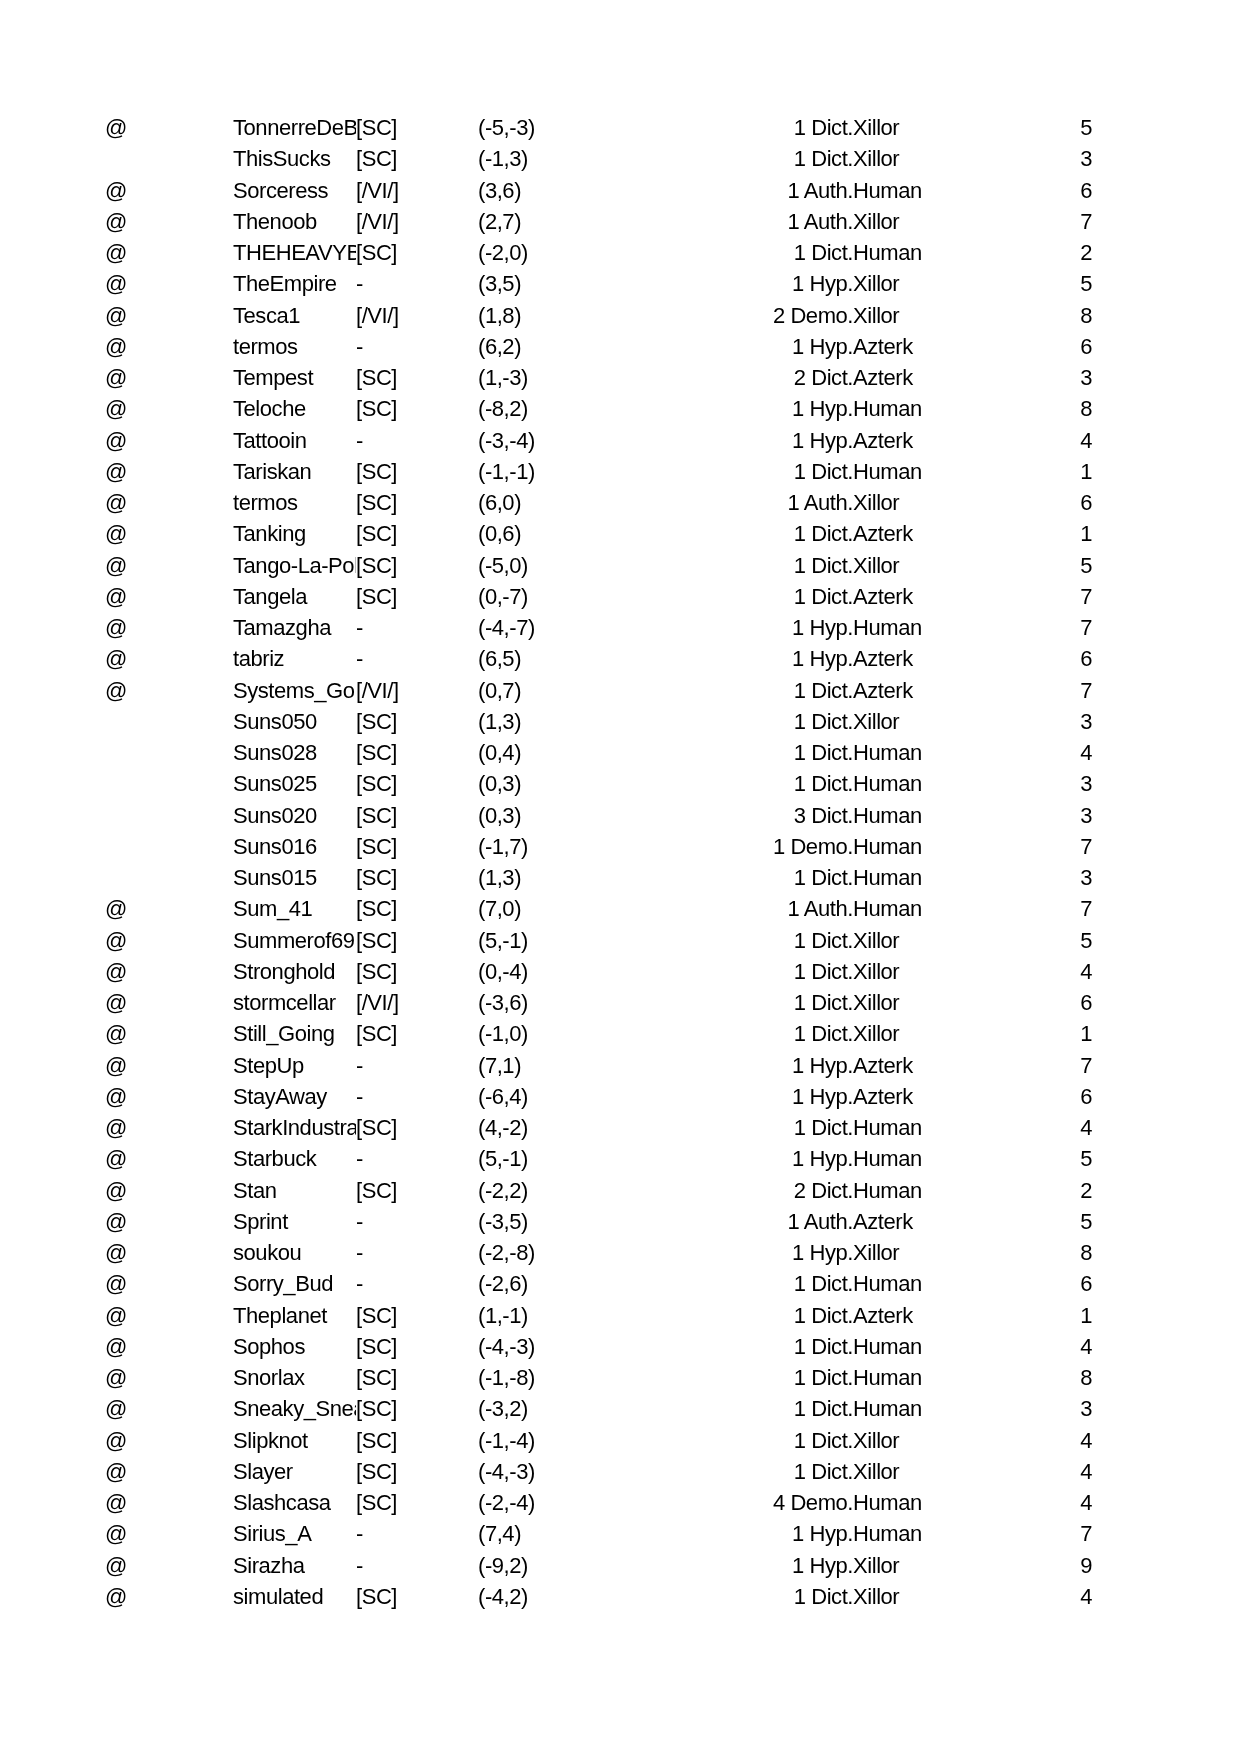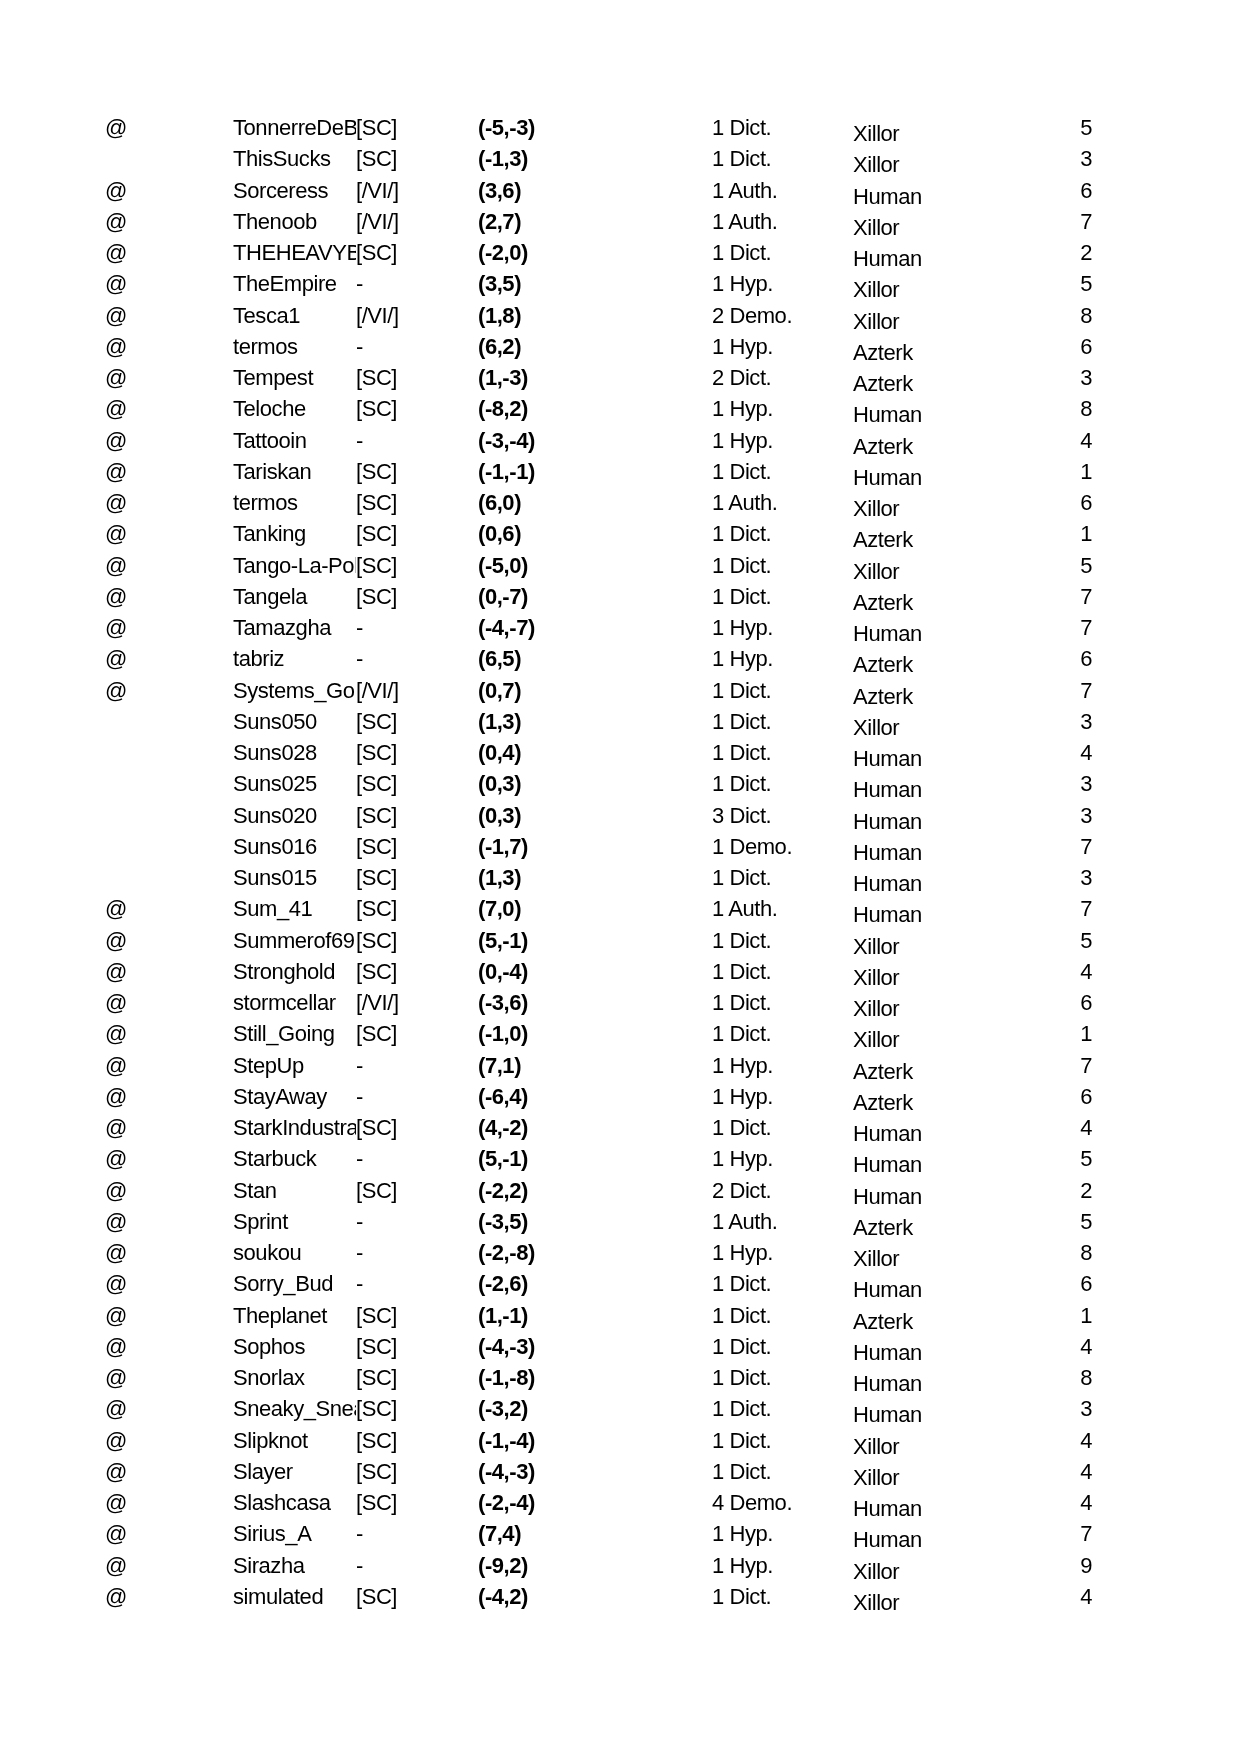--- a/index.html
+++ b/index.html
@@ -25,23 +25,23 @@
     display: flex;
     height: 31.26px;
     line-height: 31.26px;
     font-size: 22px;
     letter-spacing: -0.02em;
     white-space: nowrap;
   }
   .c-at     { margin-left: 105px; width: 128px; }
   .c-name   { width: 123px; overflow: hidden; }
   .c-tag    { width: 122px; }
-  .c-coords { width: 234px; font-weight: bold; }
-  .c-govt   { width: 141px; }
-  .c-race   { width: 187px; margin-top: 6px; }
+  .c-coords { width: 234px; }
+  .c-govt   { width: 141px; text-align: right; }
+  .c-race   { width: 187px; }
   .c-num    { width: 52px; text-align: right; }
 </style>
 </head>
 <body>
 
 <div class="planet-list">
   <div class="row">
     <span class="c-at">@</span>
     <span class="c-name">TonnerreDeB</span>
     <span class="c-tag">[SC]</span>

